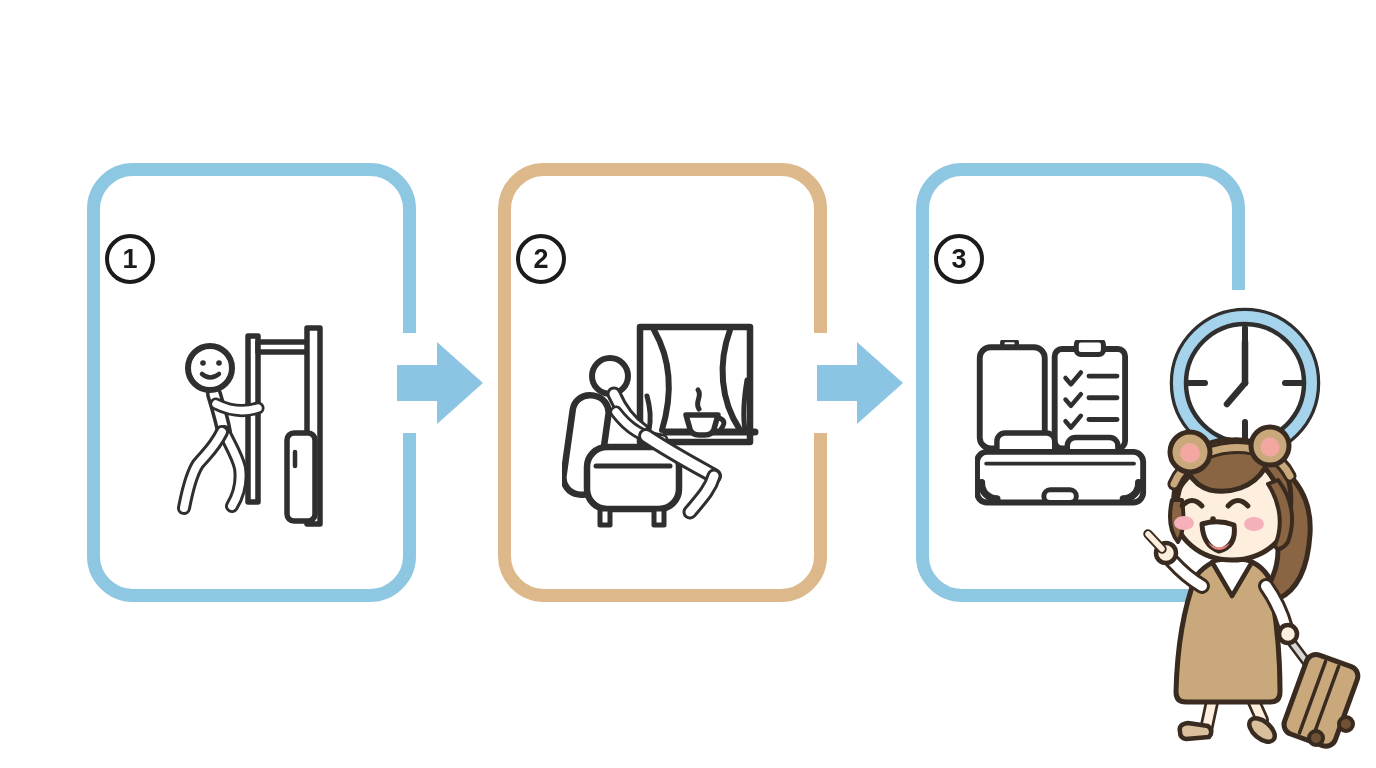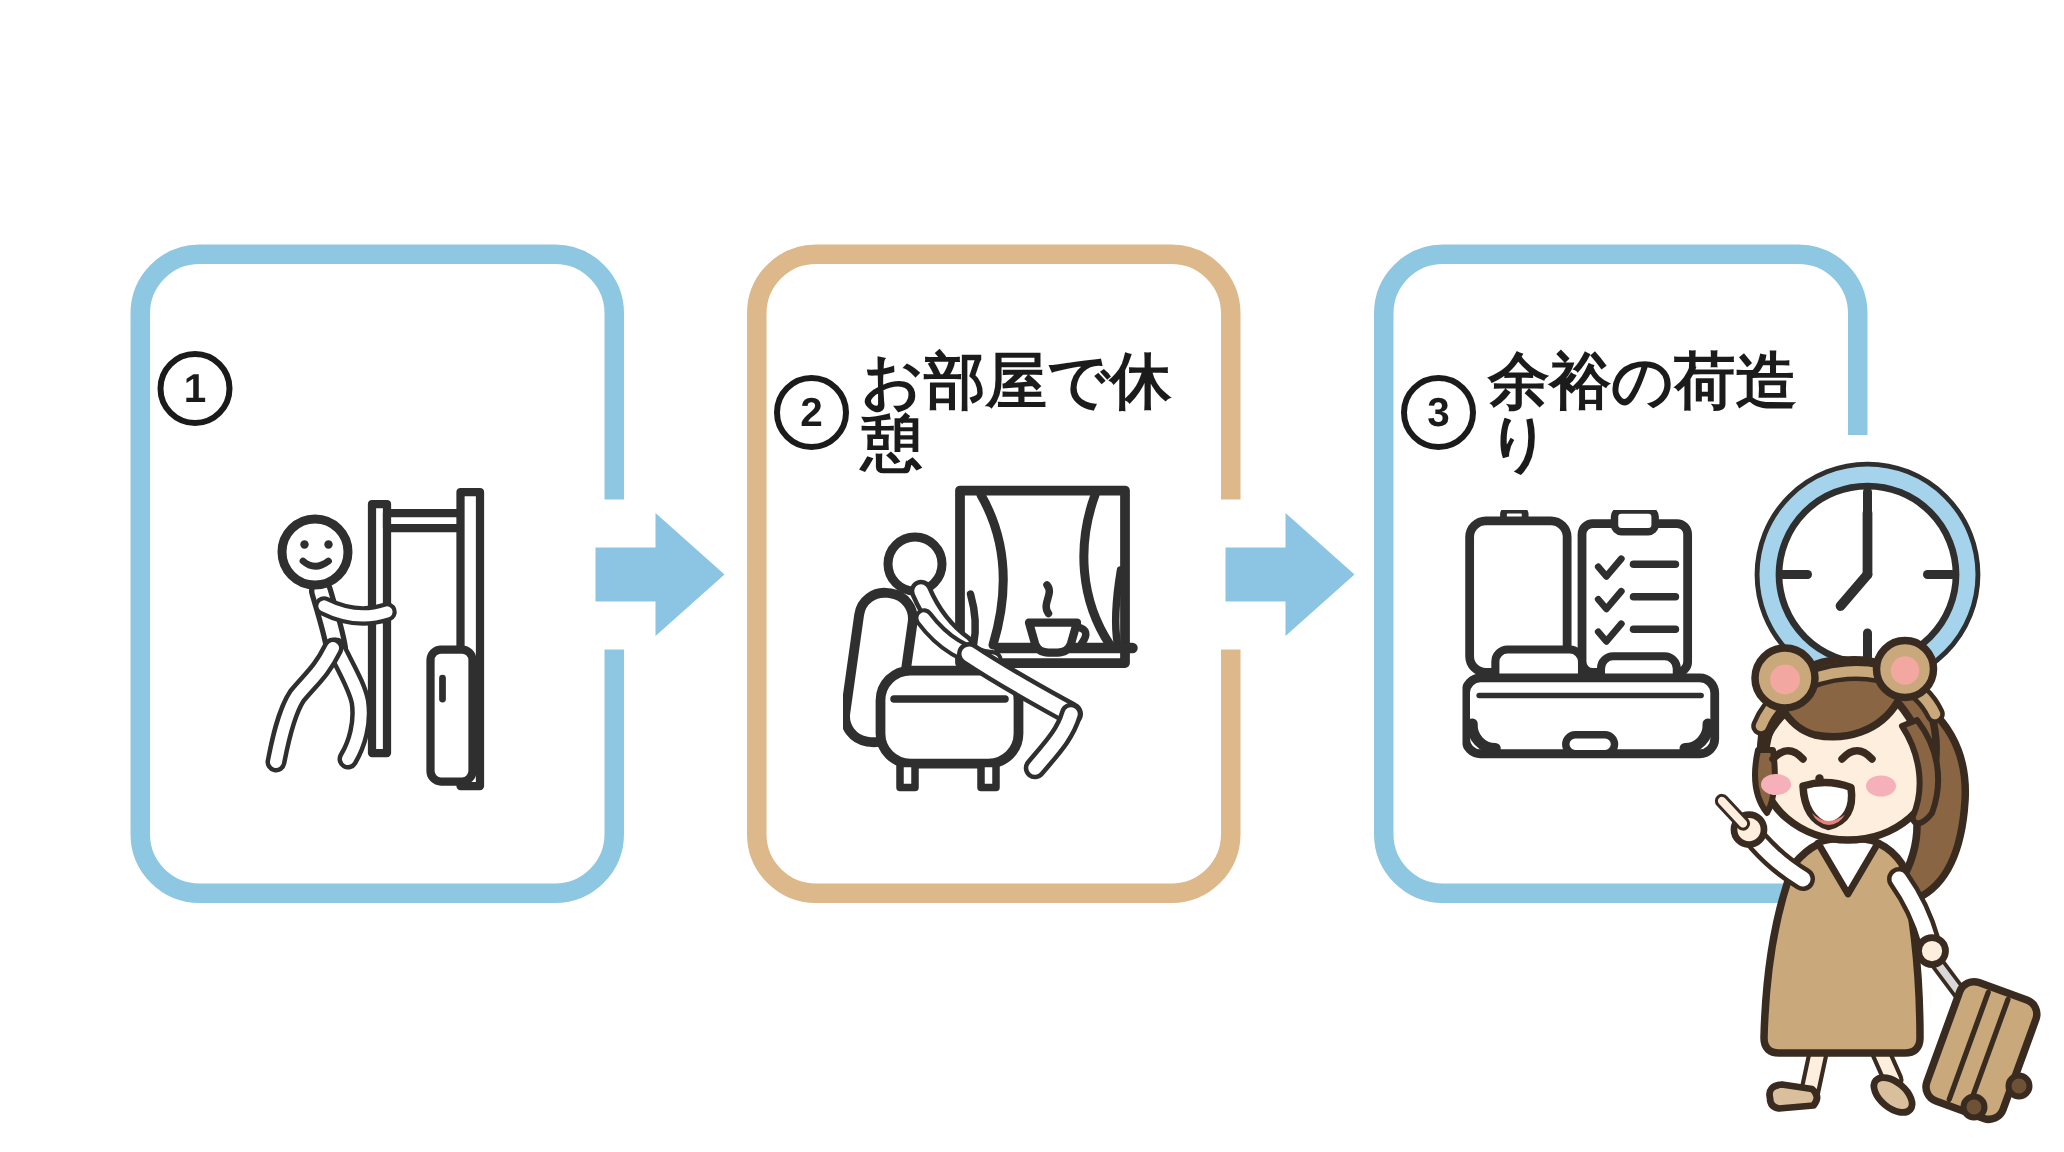--- a/index.html
+++ b/index.html
@@ -62,21 +62,20 @@
         <circle cx="41" cy="47" r="2.8" fill="var(--line-art)"></circle>
         <circle cx="57" cy="47" r="2.8" fill="var(--line-art)"></circle>
         <path class="ln" d="M40,58 Q48,65 57,58" stroke-width="4.5"></path>
       </g>
     </svg>
   </div>
 
   <div class="card card--tan" style="left:498px;">
     <div class="card-title">
       <span class="num-circle">2</span>
-      <span>お部屋で休憩</span>
     </div>
     <svg class="card-icon" style="left:51px;top:142px;" width="200" height="212" viewBox="0 0 200 212">
 
       <g>
         <rect class="ln" x="78" y="9" width="110" height="115" stroke-width="6.5"></rect>
         <path class="ln" d="M92,12 C108,40 112,72 100,112" stroke-width="6"></path>
         <path class="ln" d="M85,78 C89,92 89,102 87,112" stroke-width="5"></path>
         <path class="ln" d="M168,12 C156,45 158,82 178,112" stroke-width="6"></path>
         <path class="ln" d="M185,62 C181,86 181,100 183,112" stroke-width="5"></path>
         <path class="ln" d="M104,114 L193,114" stroke-width="7"></path>
@@ -100,21 +99,20 @@
         <path class="wcore" d="M152,158 C148,172 138,182 128,194" stroke-width="9"></path>
         <rect class="wf" x="38" y="191" width="10" height="16" stroke-width="5"></rect>
         <rect class="wf" x="92" y="191" width="10" height="16" stroke-width="5"></rect>
       </g>
     </svg>
   </div>
 
   <div class="card card--blue" style="left:916px;">
     <div class="card-title">
       <span class="num-circle">3</span>
-      <span>余裕の荷造り</span>
     </div>
     <svg class="card-icon" style="left:46px;top:164px;" width="172" height="167" viewBox="0 0 190 185">
 
       <rect class="wf" x="30" y="0" width="16" height="10" rx="3" stroke-width="5"></rect>
       <rect class="wf" x="5" y="8" width="72" height="112" rx="12" stroke-width="6.5"></rect>
 
       <g>
         <rect class="wf" x="88" y="10" width="78" height="110" rx="8" stroke-width="6.5"></rect>
         <rect class="wf" x="112" y="0" width="30" height="16" rx="5" stroke-width="5.5"></rect>
         <path class="ln" d="M100,42 l6,7 l11,-13" stroke-width="5"></path>

